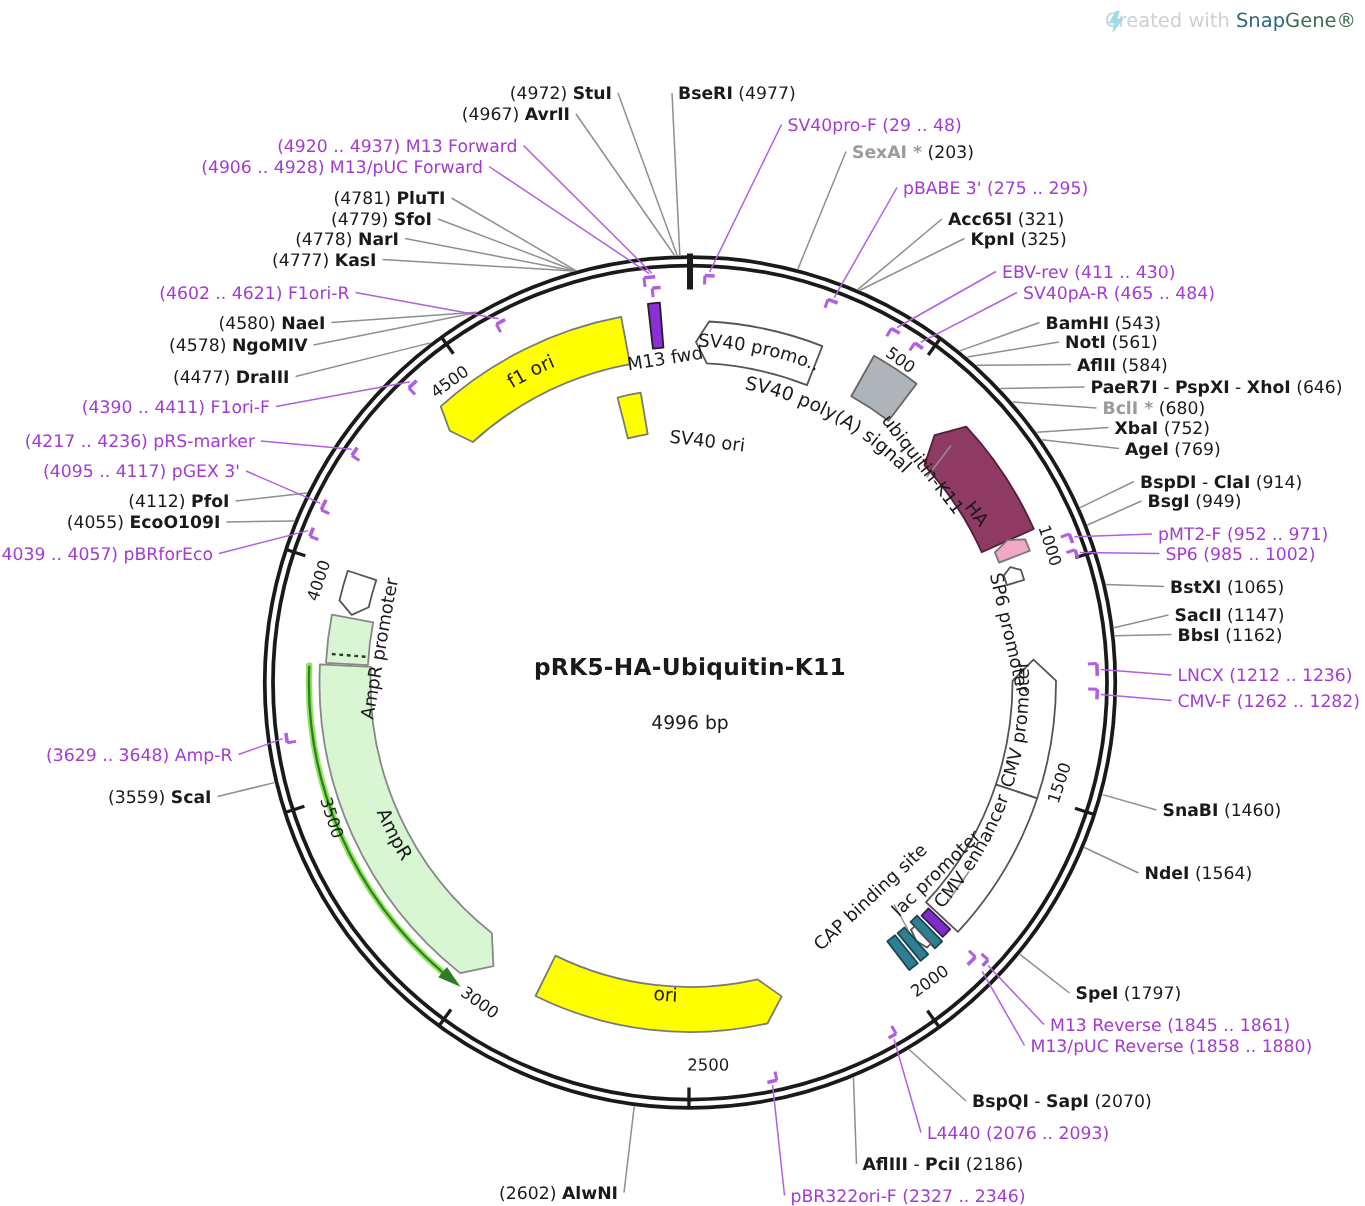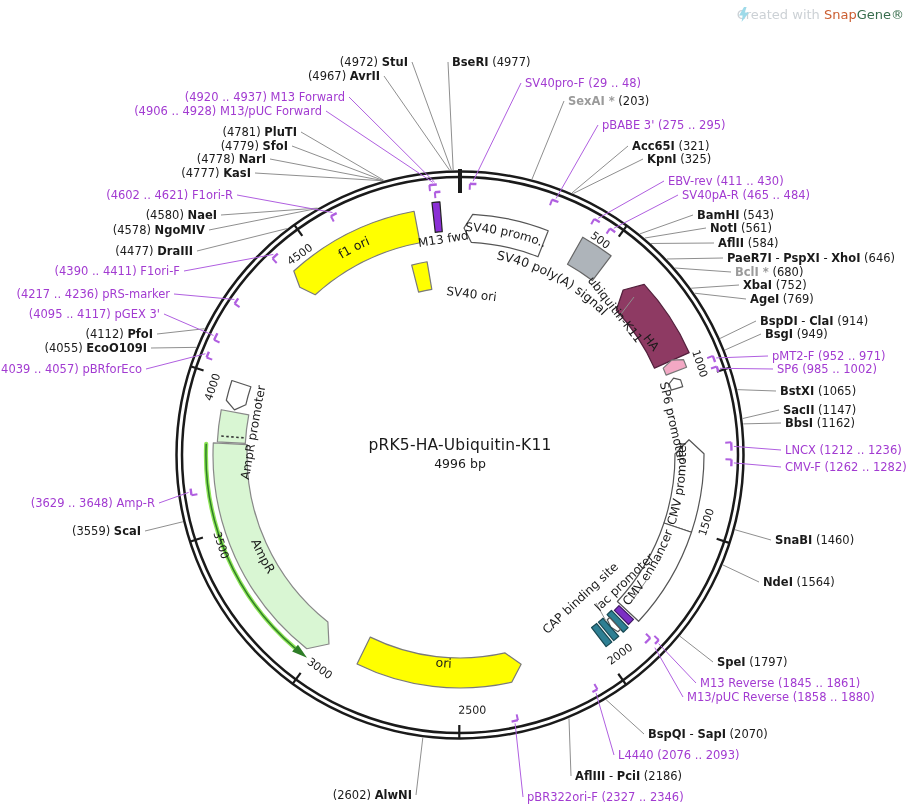--- a/index.html
+++ b/index.html
@@ -1,25 +1,25 @@
 <!DOCTYPE html>
 <html><head>
 <meta charset="utf-8">
 <style>
   html,body{margin:0;padding:0;background:#fff;}
   .stage{position:relative;width:910px;height:804px;background:#fff;overflow:hidden;
          font-family:"DejaVu Sans","Liberation Sans",sans-serif;}
   svg{position:absolute;left:0;top:0;}
   .watermark{position:absolute;top:7px;right:6px;display:flex;align-items:center;gap:5px;
              font-size:13px;color:#c3c9ce;opacity:.85;user-select:none;}
-  .watermark .snap{color:#c2410c;}
+  .watermark .snap{color:#0c4a6e;}
   .watermark .gene{color:#14532d;}
   .title-block{position:absolute;left:310px;top:436px;width:300px;text-align:center;color:#1a1a1a;}
-  .title-block .pname{font-size:15.5px;font-weight:normal;letter-spacing:.2px;}
-  .title-block .plen{font-size:12.5px;margin-top:2px;}
+  .title-block .pname{font-size:15.5px;font-weight:bold;letter-spacing:.2px;}
+  .title-block .plen{font-size:12.5px;margin-top:20px;}
 </style>
 </head>
 <body>
 
 <div class="stage">
   <svg id="map-svg" width="910" height="804" viewBox="0 0 910 804">
       <g>
         <path d="M 414.10554078062967 211.283569259351 A 248 248 0 0 0 293.79309027151845 270.93679575073025 L 299.81210646388723 287.17914681284987 L 315.23914313970965 294.6868866216038 A 216 216 0 0 1 420.02740648635483 242.7308506452412 Z" fill="#FFFF00" stroke="#7a7a7a" stroke-width="1.2" stroke-linejoin="round"></path>
         <path d="M 411.6962193563799 265.0454139128696 A 196 196 0 0 1 427.12538547201154 261.7766584502893 L 431.8217589760099 289.3799929573908 A 168 168 0 0 0 418.59675944832566 292.18178335388825 Z" fill="#FFFF00" stroke="#7a7a7a" stroke-width="1.2" stroke-linejoin="round"></path>
         <path d="M 431.94651017973484 202.55396277837062 A 254 254 0 0 1 439.89624331699144 201.79684250146013 L 442.2707027677405 231.70272724538216 A 224 224 0 0 0 435.25991448921496 232.37042386753944 Z" fill="#8B2FD6" stroke="#222222" stroke-width="1.2" stroke-linejoin="round"></path>

